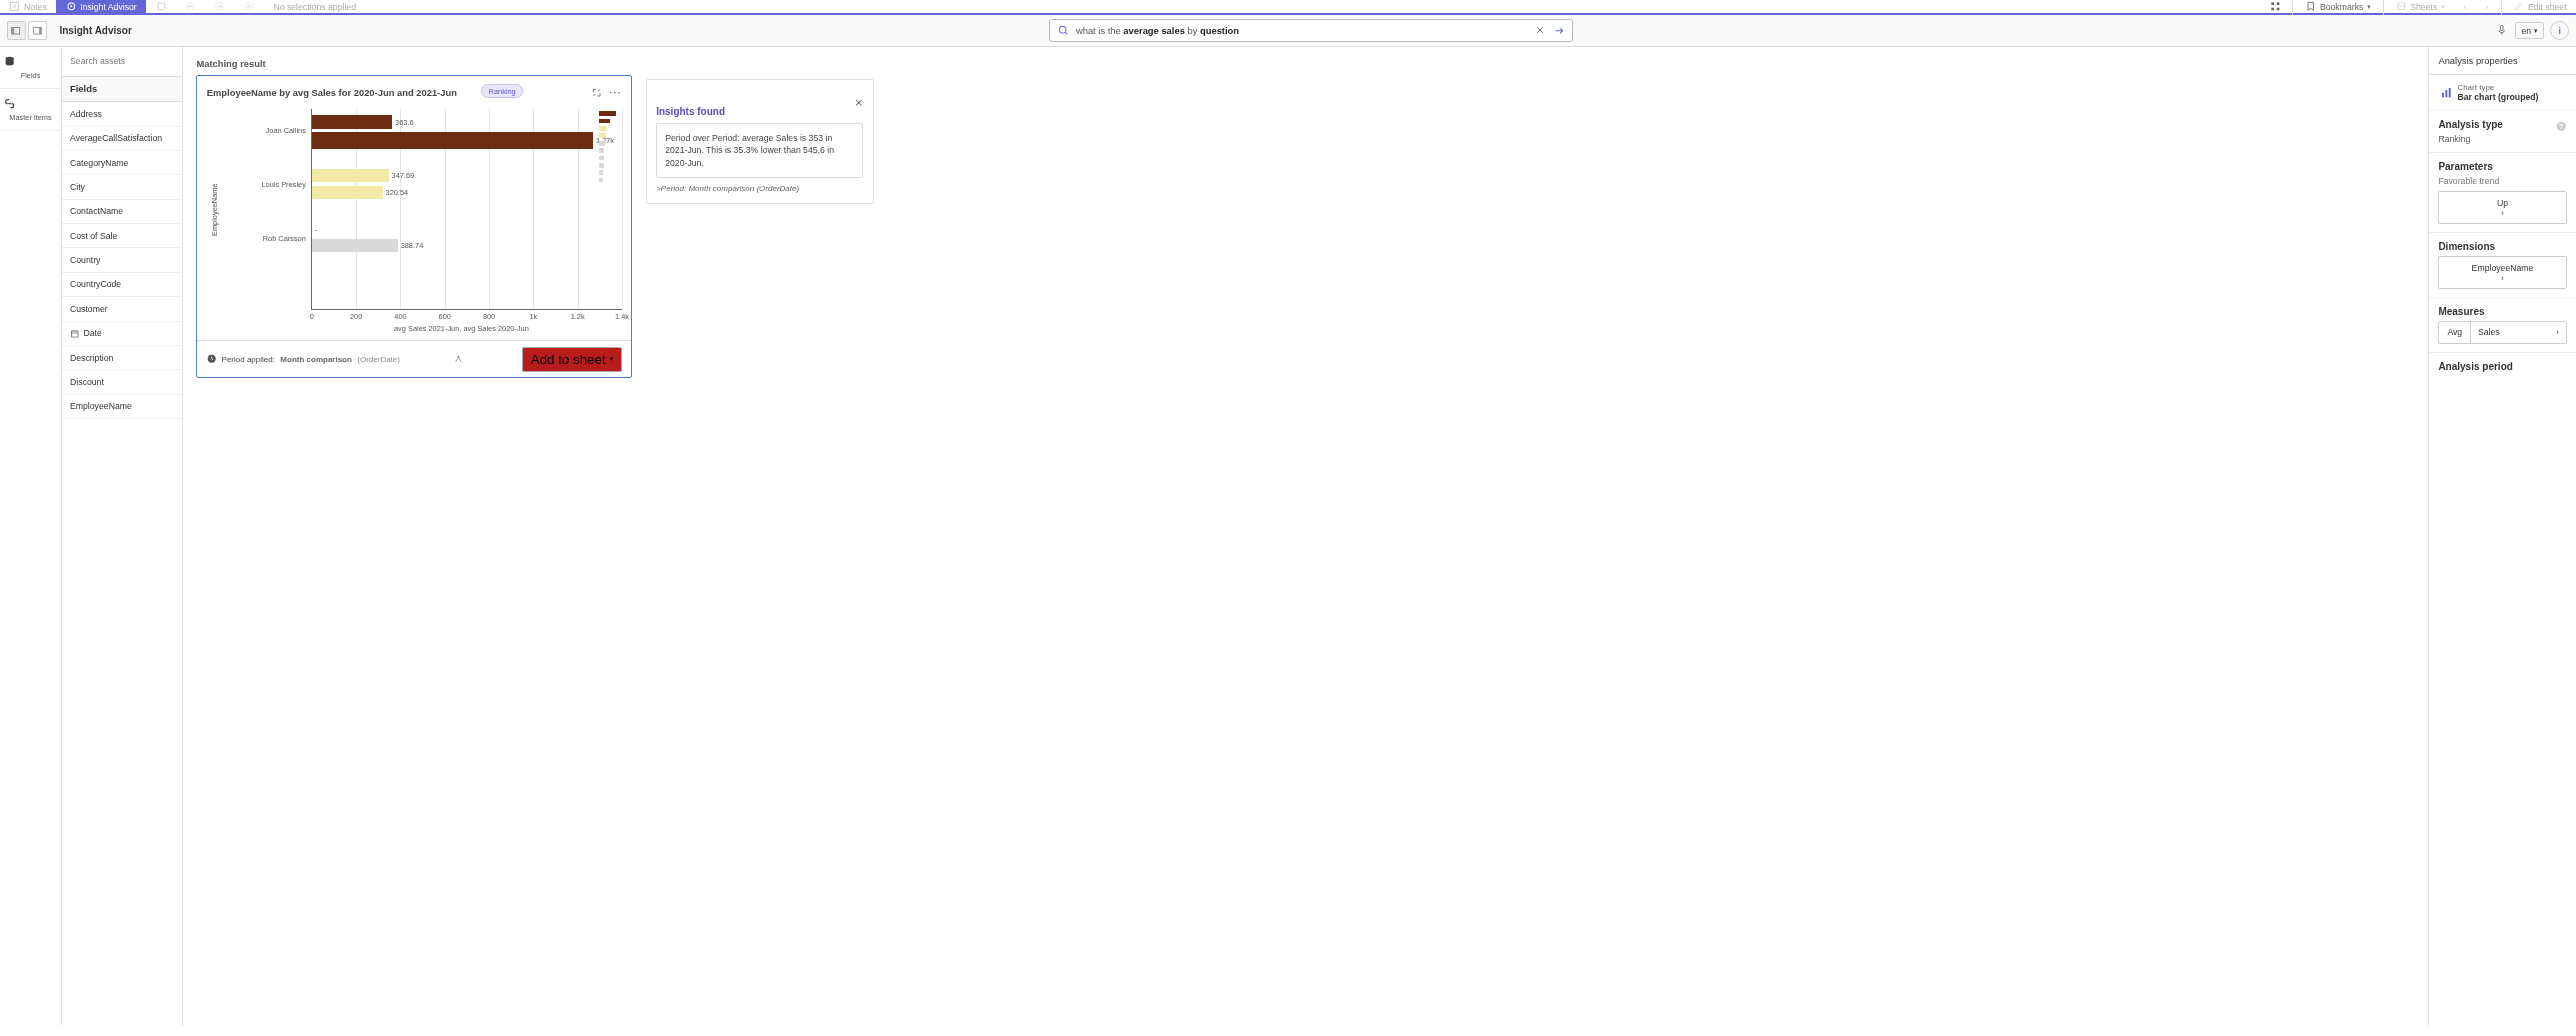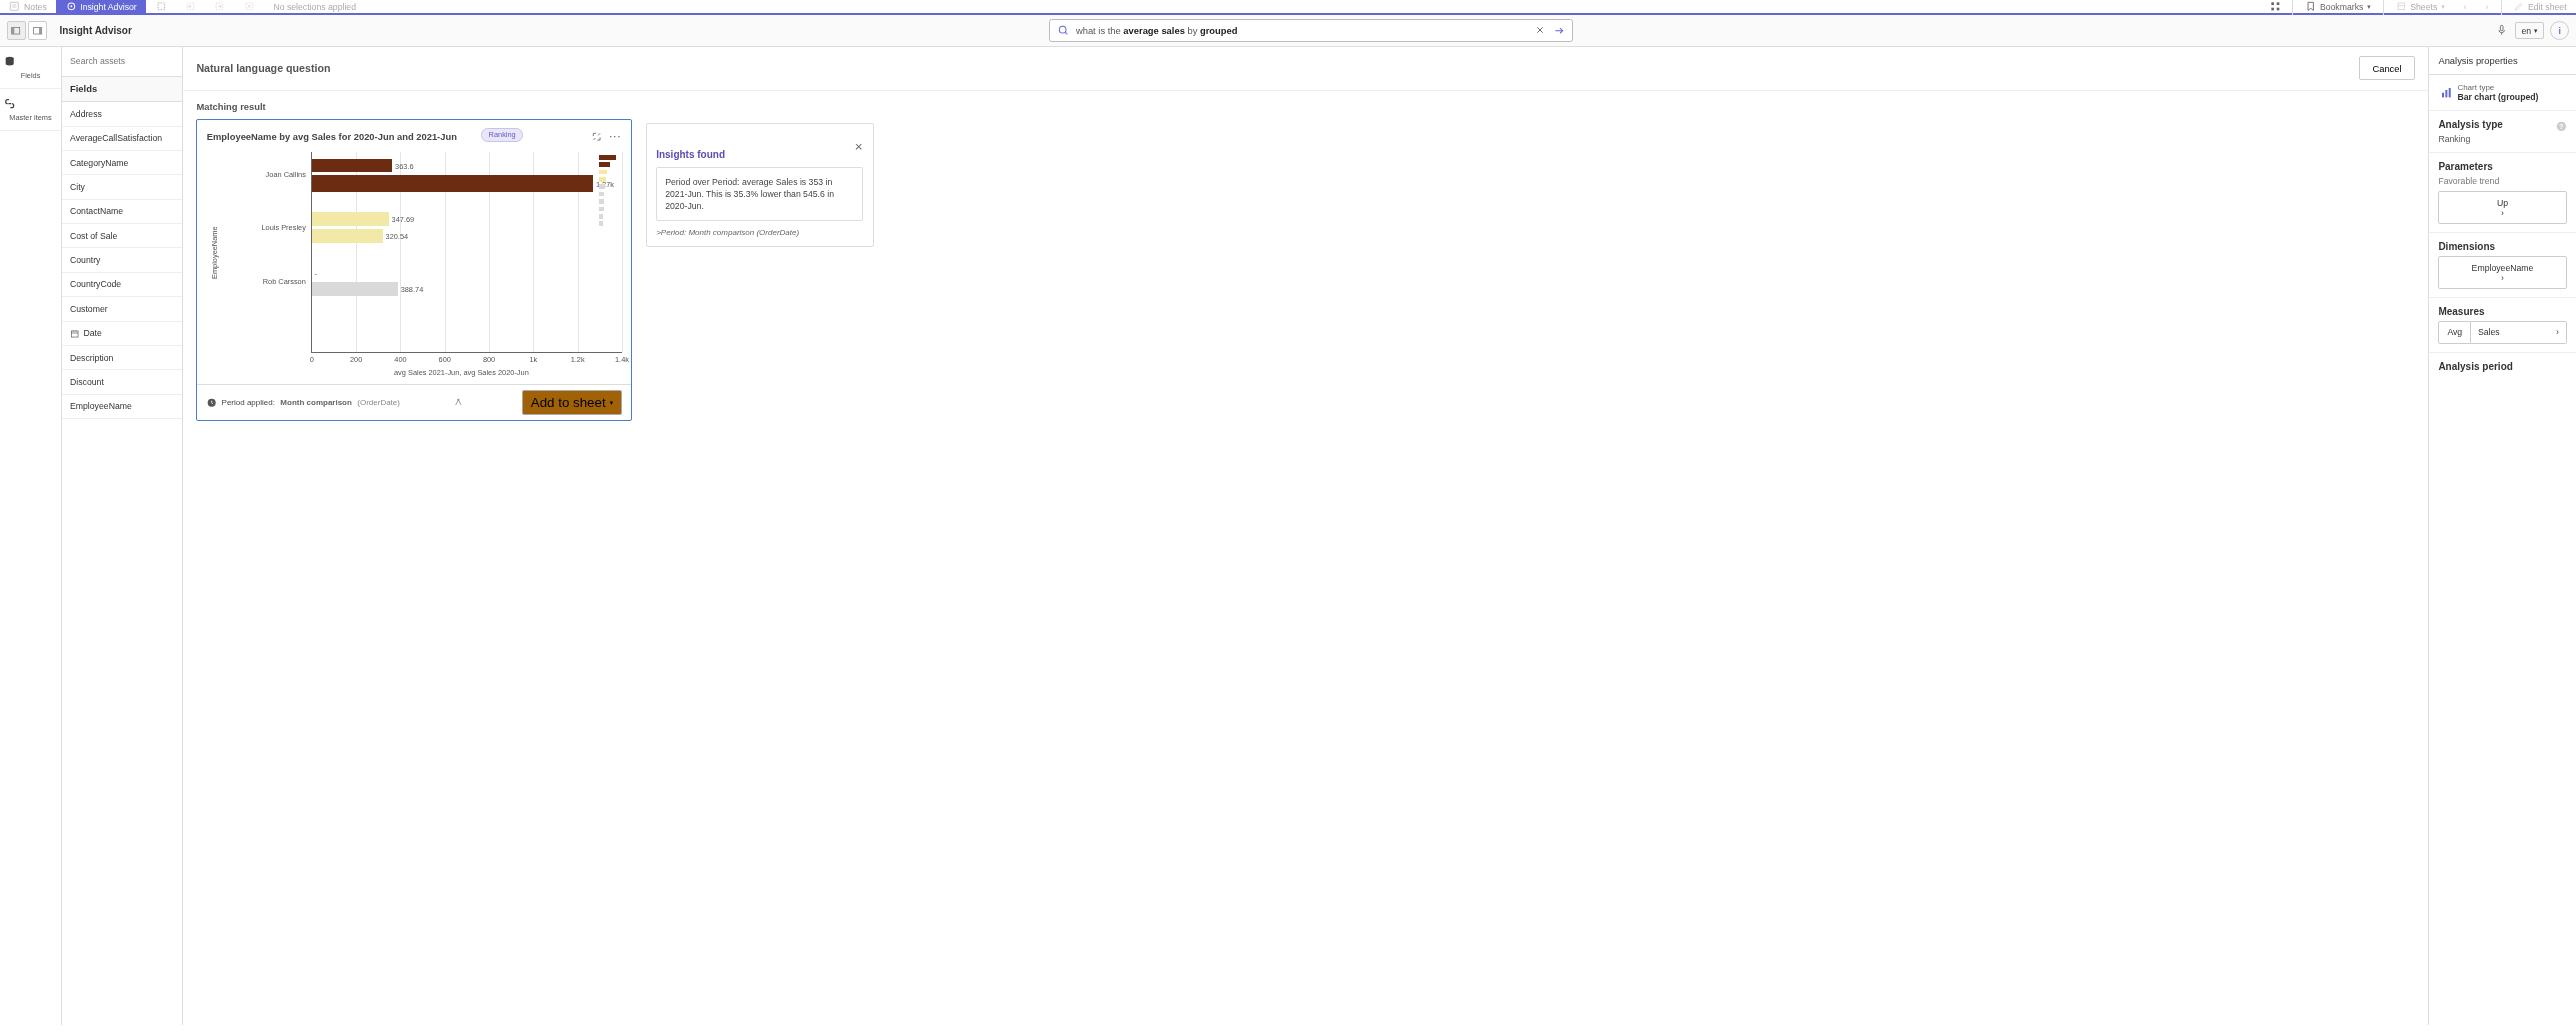--- a/index.html
+++ b/index.html
@@ -56,21 +56,21 @@
 .matching-title { font-size: 9.4px; font-weight: 600; color: #555; margin-bottom: 6.7px; }
 
 
 .chart-card { width: 436px; border: 1.3px solid #4a7dc7; border-radius: 2px; background: #fff; display: flex; flex-direction: column; }
 .chart-header { display: flex; align-items: flex-end; padding: 8px 9.4px; gap: 24px; }
 .chart-title { font-size: 9.4px; font-weight: 600; color: #444; }
 .rank-pill { background: #e8e6f7; color: #6359c9; border: 0.7px solid #c8c3ea; border-radius: 6.7px; padding: 1.3px 6.7px; font-size: 7.4px; }
 .chart-hdr-actions { margin-left: auto; display: flex; gap: 8px; color: #666; }
 .chart-body { flex: 1; padding: 2.7px 9.4px 6.7px; position: relative; }
 .chart-footer { border-top: 0.7px solid #ddd; padding: 5.4px 9.4px; display: flex; align-items: center; gap: 5.4px; font-size: 8px; color: #666; }
-.add-sheet-btn { margin-left: auto; border: 0.7px solid #aaa; background: #a16207; padding: 4px 8px; border-radius: 2px; display: flex; align-items: center; gap: 4px; cursor: pointer; }
+.add-sheet-btn { margin-left: auto; border: 0.7px solid #aaa; background: #b91c1c; padding: 4px 8px; border-radius: 2px; display: flex; align-items: center; gap: 4px; cursor: pointer; }
 .period-label { color: #444; }
 .period-name { font-weight: 600; }
 
 
 .chart-svg { position: relative; height: 201px; display: flex; }
 .y-axis-label { writing-mode: vertical-rl; transform: rotate(180deg); font-size: 7.4px; color: #555; text-align: center; padding: 0 2.7px; }
 .chart-grid { flex: 1; position: relative; border-left: 0.7px solid #666; border-bottom: 0.7px solid #666; margin-left: 2.7px; }
 .gridline { position: absolute; top: 0; bottom: 0; width: 0.7px; background: #e5e5e5; }
 .y-cat { position: absolute; left: -87px; width: 81px; text-align: right; font-size: 7.4px; color: #555; transform: translateY(-50%); }
 .bar { position: absolute; height: 12px; }
@@ -233,21 +233,21 @@
 
   <div class="search-wrap">
     <div class="search-box">
       <span class="search-icon-btn">
         <svg width="10.7" height="10.7" viewBox="0 0 16 16">
             <circle cx="7" cy="7" r="5" fill="none" stroke="#6366d6" stroke-width="1.5"></circle>
             <line x1="11" y1="11" x2="14" y2="14" stroke="#6366d6" stroke-width="1.5"></line>
           </svg>
       </span>
       <div class="search-input">
-        <span>what is the </span><b>average sales</b><span> by </span><b>grouped</b>
+        <span>what is the </span><b>average sales</b><span> by </span><b>question</b>
       </div>
       <span class="search-icon-btn">
         <svg width="8" height="8" viewBox="0 0 12 12">
             <path d="M2 2 L10 10 M10 2 L2 10" stroke="#666" stroke-width="1.5"></path>
           </svg>
       </span>
       <span class="search-icon-btn" style="color:#6366d6;">
         <svg width="10.7" height="9.4" viewBox="0 0 16 14">
             <path d="M2 7 h10 M9 3 l4 4 l-4 4" fill="none" stroke="#6366d6" stroke-width="1.5"></path>
           </svg>
@@ -316,24 +316,20 @@
           </svg>
           <span>Date</span>
         </div>
         <div class="field-item">Description</div>
         <div class="field-item">Discount</div>
         <div class="field-item">EmployeeName</div>
       </div>
   </div>
 
   <div class="center">
-    <div class="nlq-header">
-      <div class="nlq-title">Natural language question</div>
-      <button class="cancel-btn">Cancel</button>
-    </div>
 
     <div class="results-area">
       <div style="flex:0 0 auto;">
         <div class="matching-title">Matching result</div>
 
         <div class="chart-card">
           <div class="chart-header">
             <div class="chart-title">EmployeeName by avg Sales for 2020-Jun and 2021-Jun</div>
             <div class="rank-pill">Ranking</div>
             <div class="chart-hdr-actions">

